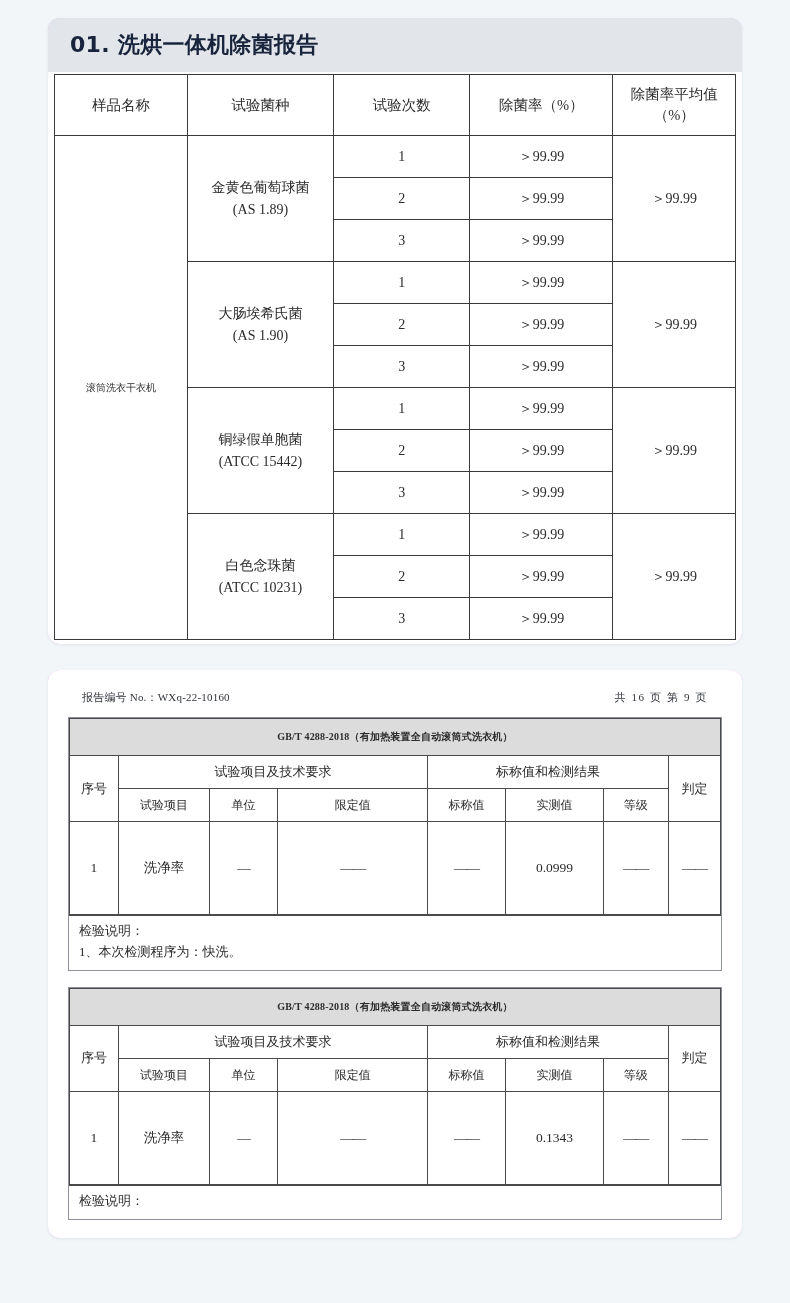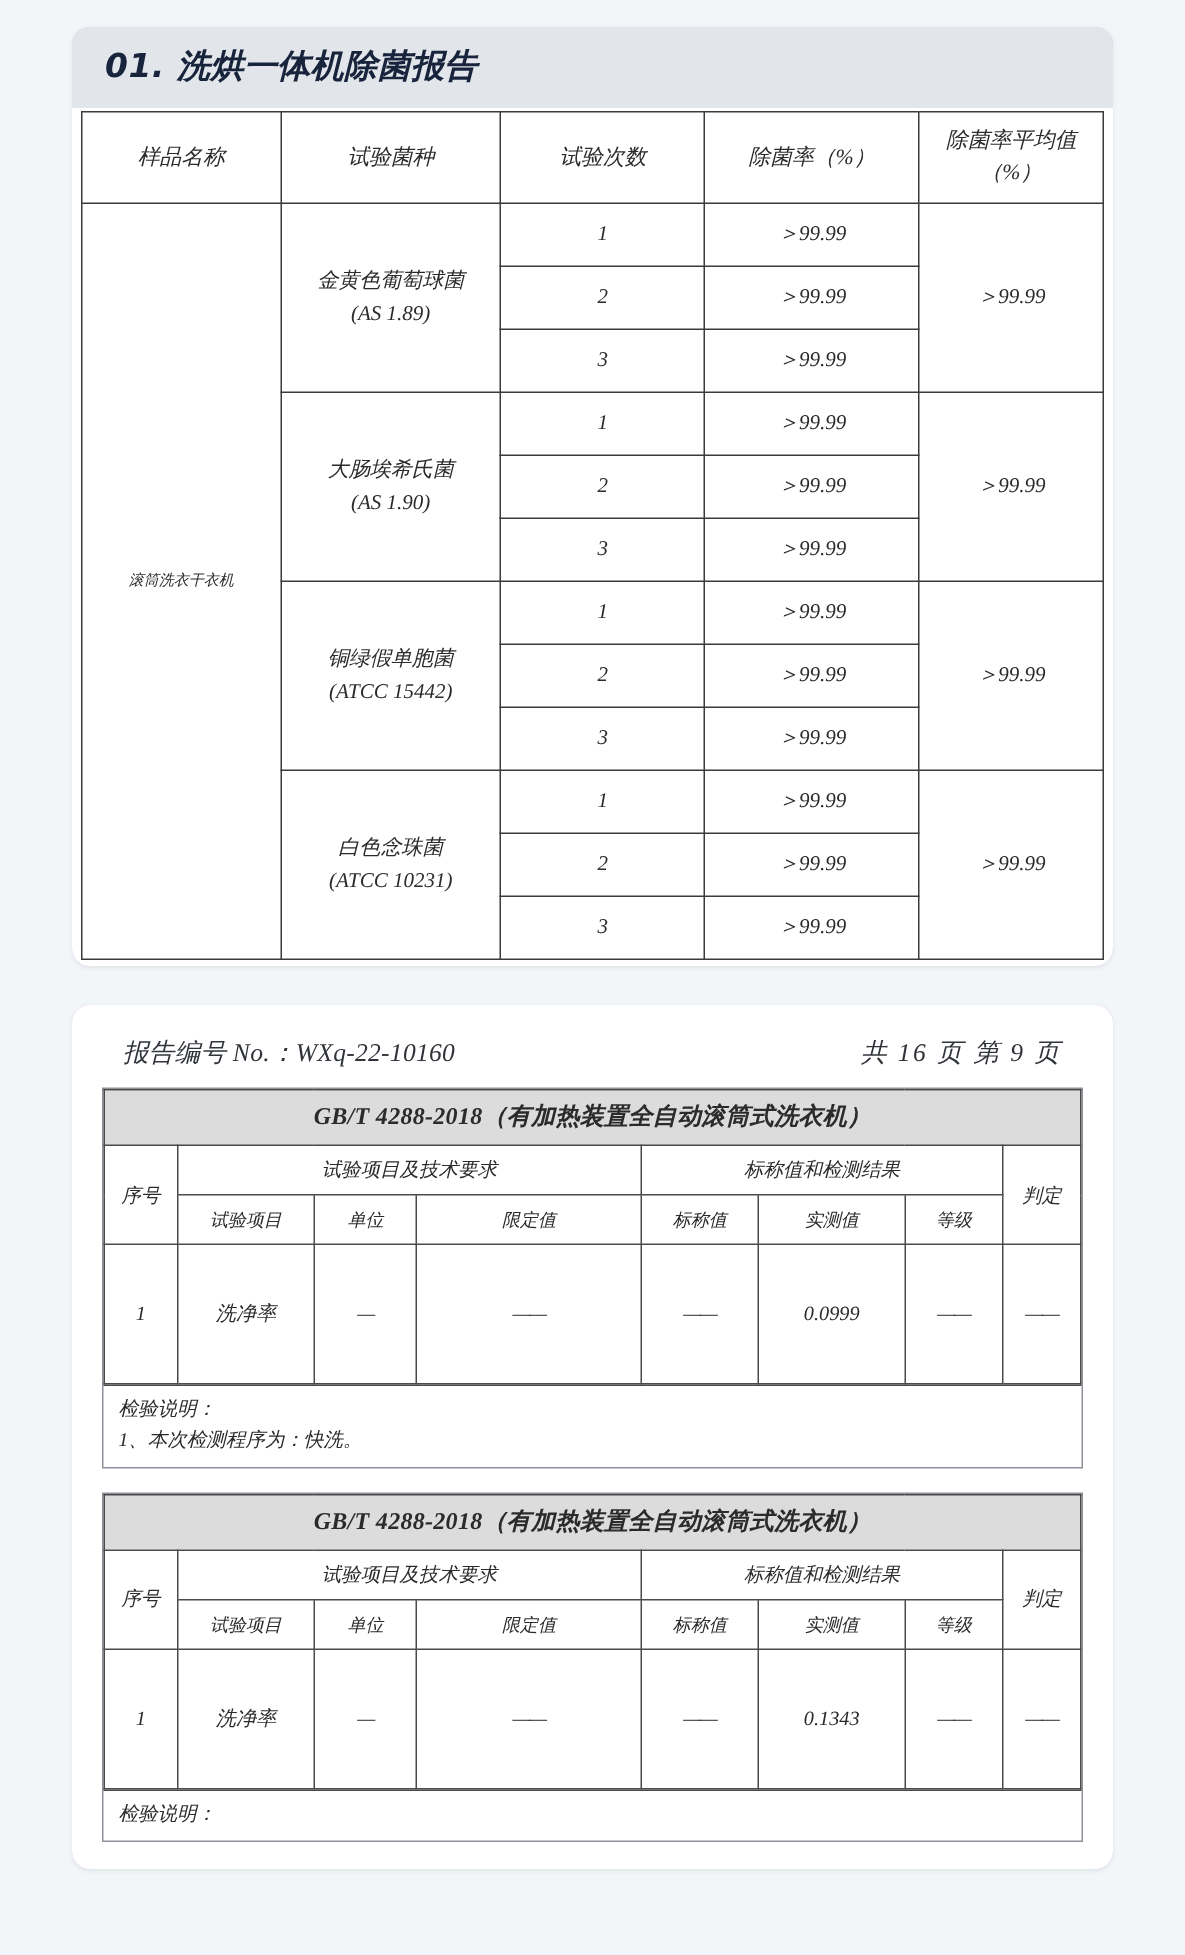--- a/index.html
+++ b/index.html
@@ -21,21 +21,20 @@
     background: #f2f6f8;
   }
 
   
   .card {
     background: #f0abfc;
     border-radius: 12px;
     overflow: hidden;
     box-shadow: 0 1px 3px rgba(60,80,100,0.10);
     margin-bottom: 26px;
-    font-style: italic;
   }
   .card:last-child { margin-bottom: 0; }
 
   .card-header {
     background: #e2e6ea;
     padding: 14px 20px 14px 22px;
   }
   .card-title {
     font-family: "DejaVu Sans", "Liberation Sans", sans-serif;
     font-size: 22px;
@@ -88,21 +87,21 @@
   table.t1 td.sample {
     font-size: 10px;
   }
   .thick-top { border-top-width: 1.6px !important; }
 
   
   .report-meta {
     display: flex;
     justify-content: space-between;
     align-items: baseline;
-    font-size: 17px;
+    font-size: 11px;
     color: #30343a;
     padding: 6px 14px 12px 14px;
     letter-spacing: 0.2px;
   }
   .report-meta .pageno { letter-spacing: 1.6px; }
 
   
   .cert-block {
     border: 1px solid #8d9199;
     margin-bottom: 16px;
@@ -120,21 +119,21 @@
     text-align: center;
     vertical-align: middle;
     color: #2b2b2b;
     font-size: 13px;
     line-height: 1.4;
     padding: 2px 1px;
   }
   table.cert td.std-title {
     background: #dcdcdc;
     font-weight: bold;
-    font-size: 16px;
+    font-size: 10px;
     height: 32px;
     letter-spacing: 0.2px;
   }
   table.cert td.grp {
     height: 28px;
     font-size: 13px;
   }
   table.cert td.sub {
     height: 28px;
     font-size: 12px;

